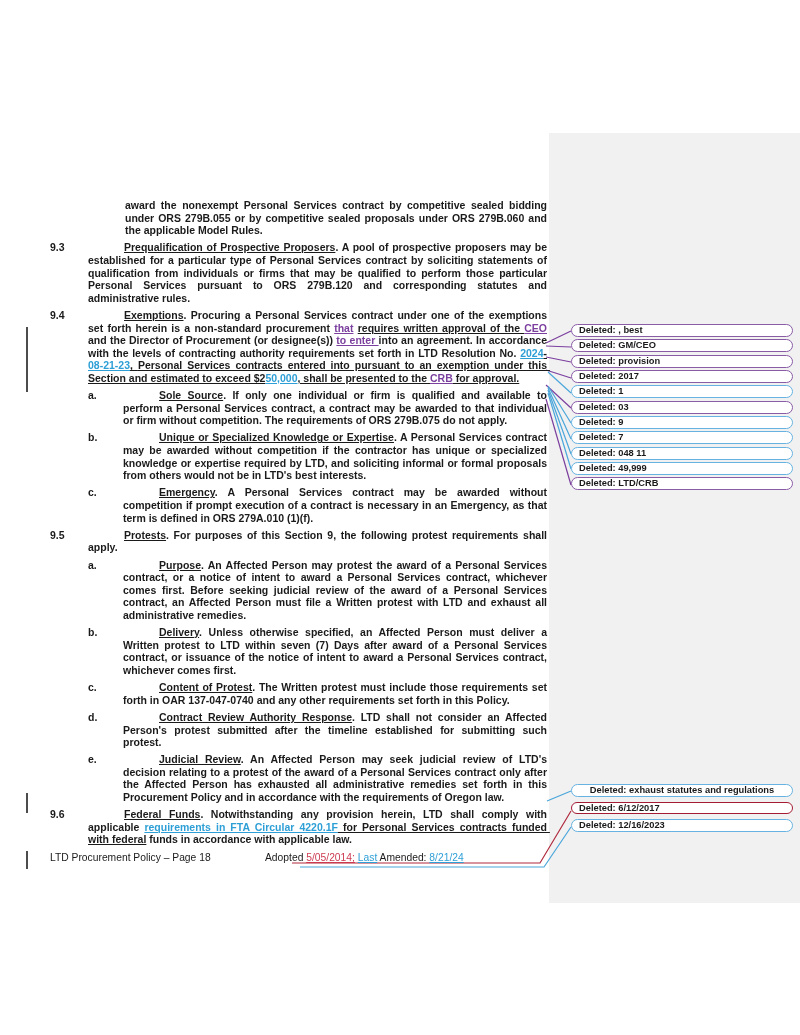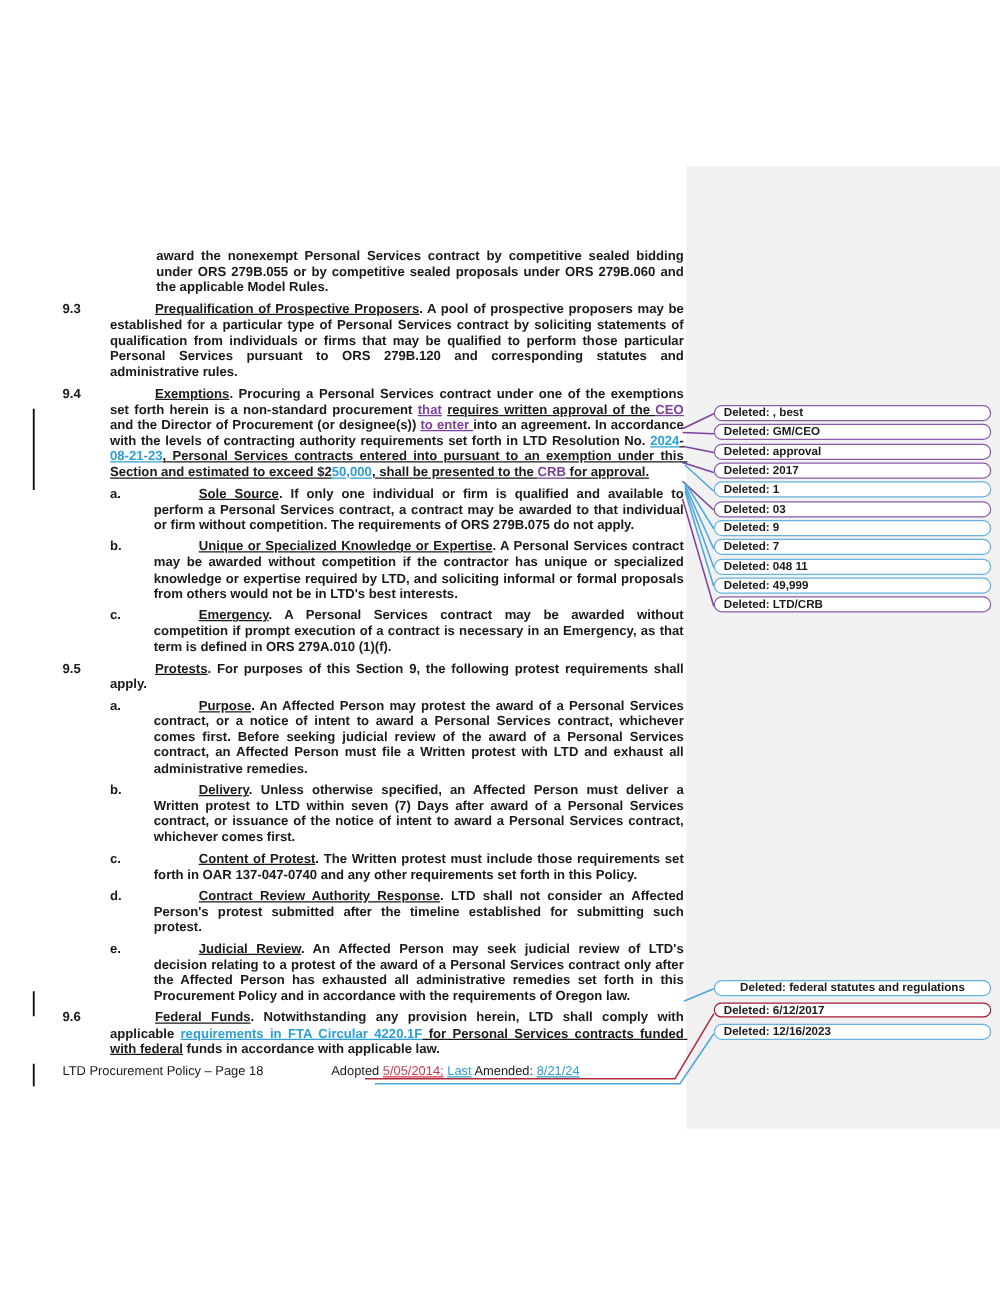--- a/index.html
+++ b/index.html
@@ -93,32 +93,32 @@
       <div class="para lv-let"><span class="marker">b.</span><span><span class="run r-h">Delivery</span><span class="run ">. Unless otherwise specified, an Affected Person must deliver a Written protest to LTD within seven (7) Days after award of a Personal Services contract, or issuance of the notice of intent to award a Personal Services contract, whichever comes first.</span></span></div>
       <div class="para lv-let"><span class="marker">c.</span><span><span class="run r-h">Content of Protest</span><span class="run ">. The Written protest must include those requirements set forth in OAR 137-047-0740 and any other requirements set forth in this Policy.</span></span></div>
       <div class="para lv-let"><span class="marker">d.</span><span><span class="run r-h">Contract Review Authority Response</span><span class="run ">. LTD shall not consider an Affected Person's protest submitted after the timeline established for submitting such protest.</span></span></div>
       <div class="para lv-let"><span class="marker">e.</span><span><span class="run r-h">Judicial Review</span><span class="run ">. An Affected Person may seek judicial review of LTD's decision relating to a protest of the award of a Personal Services contract only after the Affected Person has exhausted all administrative remedies set forth in this Procurement Policy and in accordance with the requirements of Oregon law.</span></span></div>
       <div class="para lv-sec"><span class="marker">9.6</span><span><span class="run r-h">Federal Funds</span><span class="run ">. Notwithstanding any provision herein, LTD shall comply with applicable </span><span class="run r-insB">requirements in FTA Circular 4220.1F</span><span class="run r-u"> for Personal Services contracts funded with federal</span><span class="run "> funds in accordance with applicable law.</span></span></div>
     </div>
 
   <div id="callouts-g1" class="callout-group">
       <div class="callout c-purple"><span>Deleted: </span><span>, best</span></div>
       <div class="callout c-purple"><span>Deleted: </span><span>GM/CEO</span></div>
-      <div class="callout c-purple"><span>Deleted: </span><span>approval</span></div>
+      <div class="callout c-purple"><span>Deleted: </span><span>provision</span></div>
       <div class="callout c-purple"><span>Deleted: </span><span>2017</span></div>
       <div class="callout c-blue"><span>Deleted: </span><span>1</span></div>
       <div class="callout c-purple"><span>Deleted: </span><span>03</span></div>
       <div class="callout c-blue"><span>Deleted: </span><span>9</span></div>
       <div class="callout c-blue"><span>Deleted: </span><span>7</span></div>
       <div class="callout c-blue"><span>Deleted: </span><span>048 11</span></div>
       <div class="callout c-blue"><span>Deleted: </span><span>49,999</span></div>
       <div class="callout c-purple"><span>Deleted: </span><span>LTD/CRB</span></div>
     </div>
   <div id="callouts-g2" class="callout-group">
-      <div class="callout c-blue center"><span>Deleted: </span><span>federal statutes and regulations</span></div>
+      <div class="callout c-blue center"><span>Deleted: </span><span>exhaust statutes and regulations</span></div>
       <div class="callout c-red"><span>Deleted: </span><span>6/12/2017</span></div>
       <div class="callout c-blue"><span>Deleted: </span><span>12/16/2023</span></div>
     </div>
 
   <div class="doc-footer">
     <span>LTD Procurement Policy – Page 18</span>
     <span class="adopted"><span class="run ">Adopted </span><span class="run r-insR">5/05/2014;</span><span class="run "> </span><span class="run r-insB">Last</span><span class="run "> Amended: </span><span class="run r-insB">8/21/24</span></span>
   </div>
 
   <div class="packet-footer">

